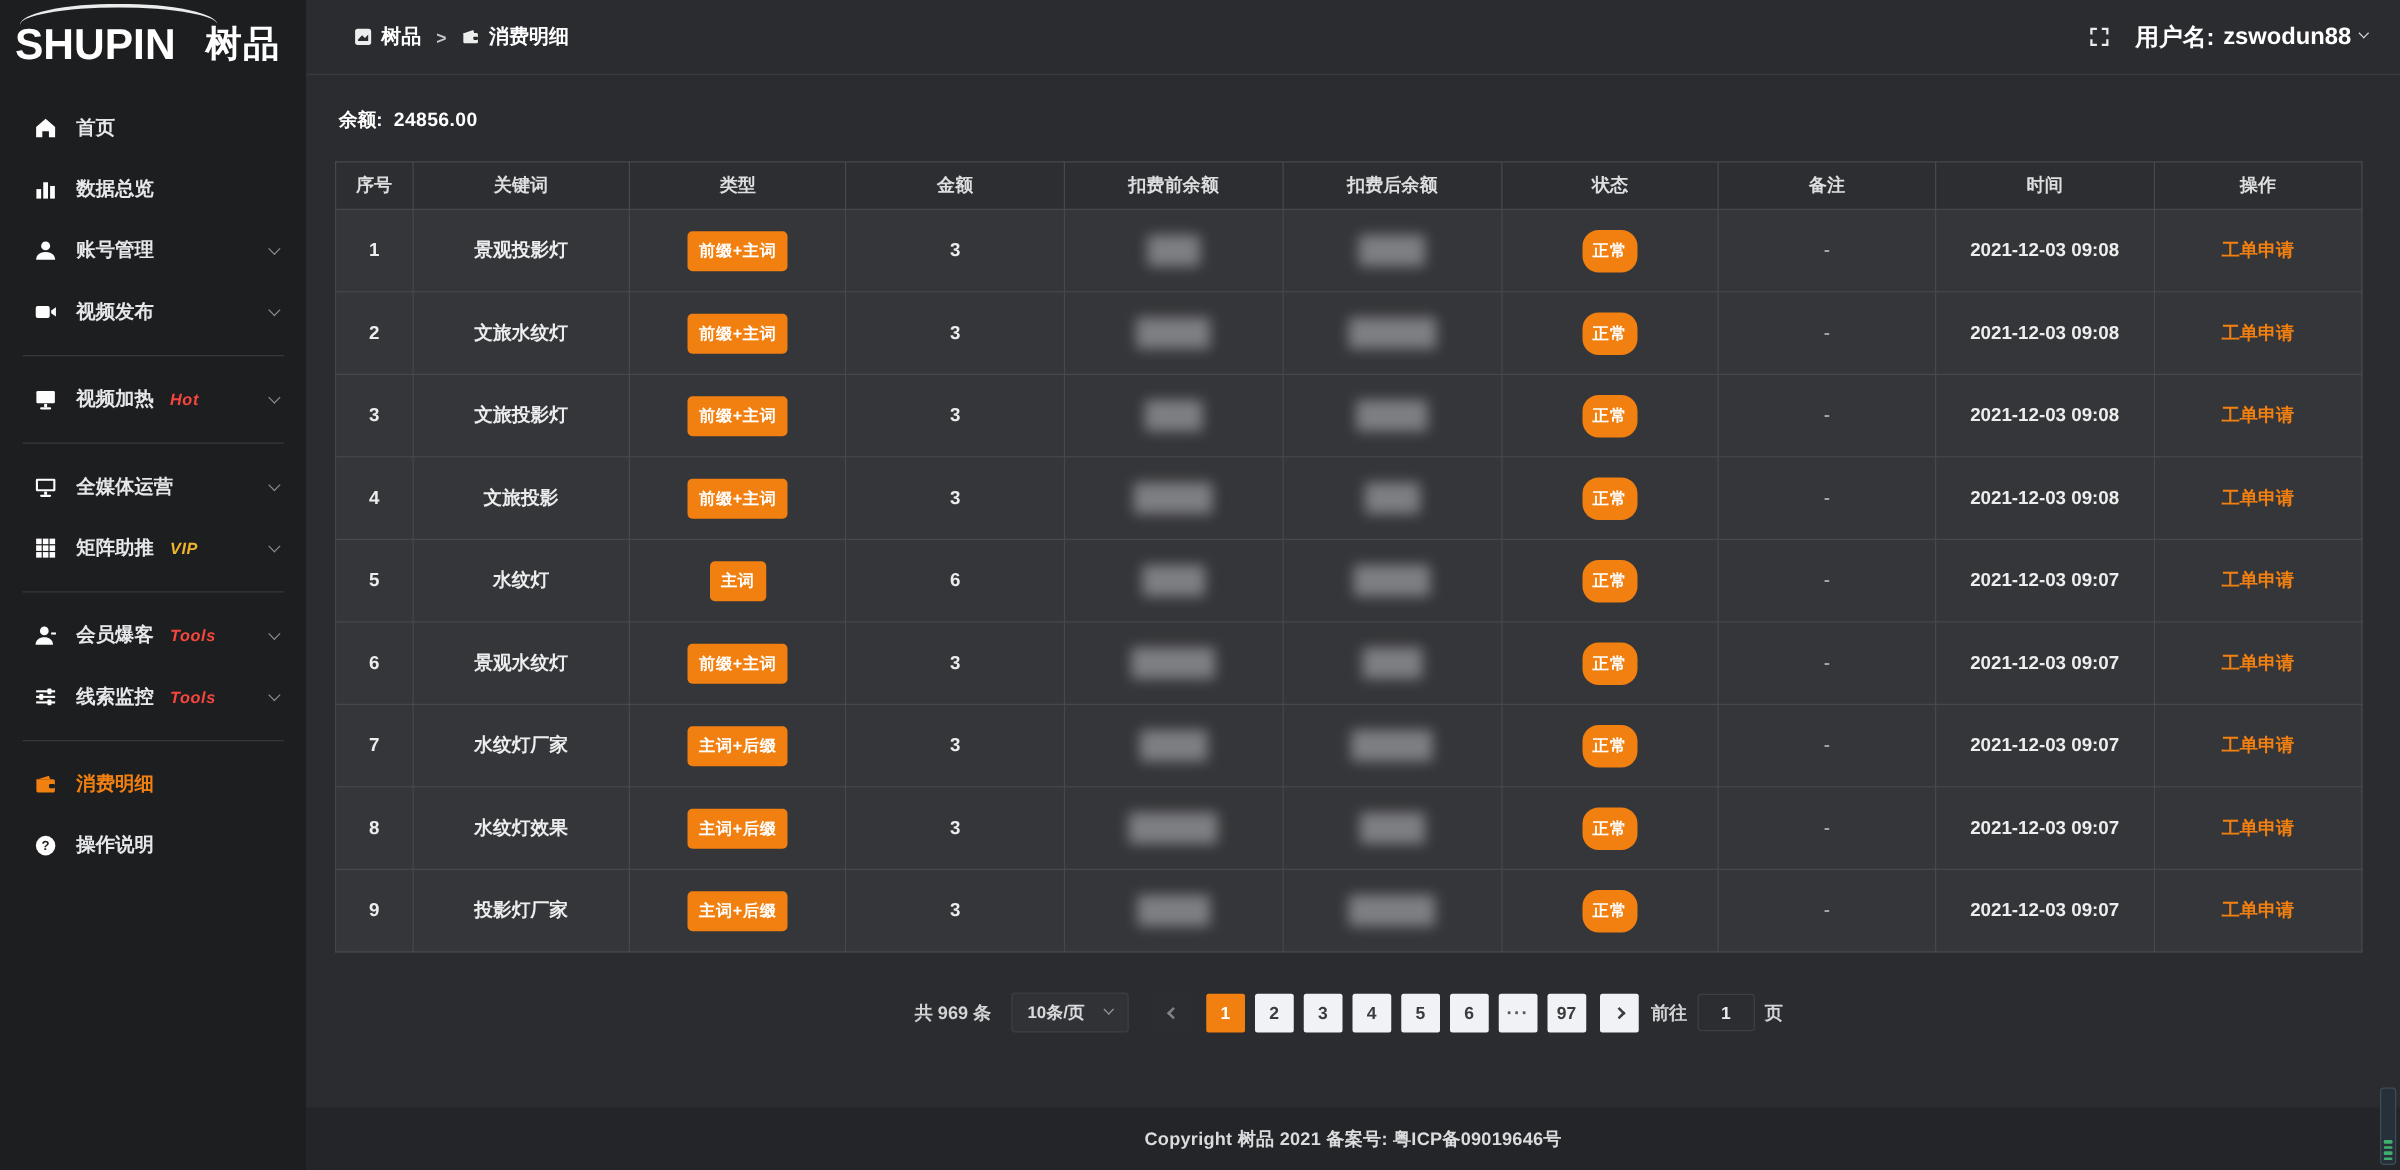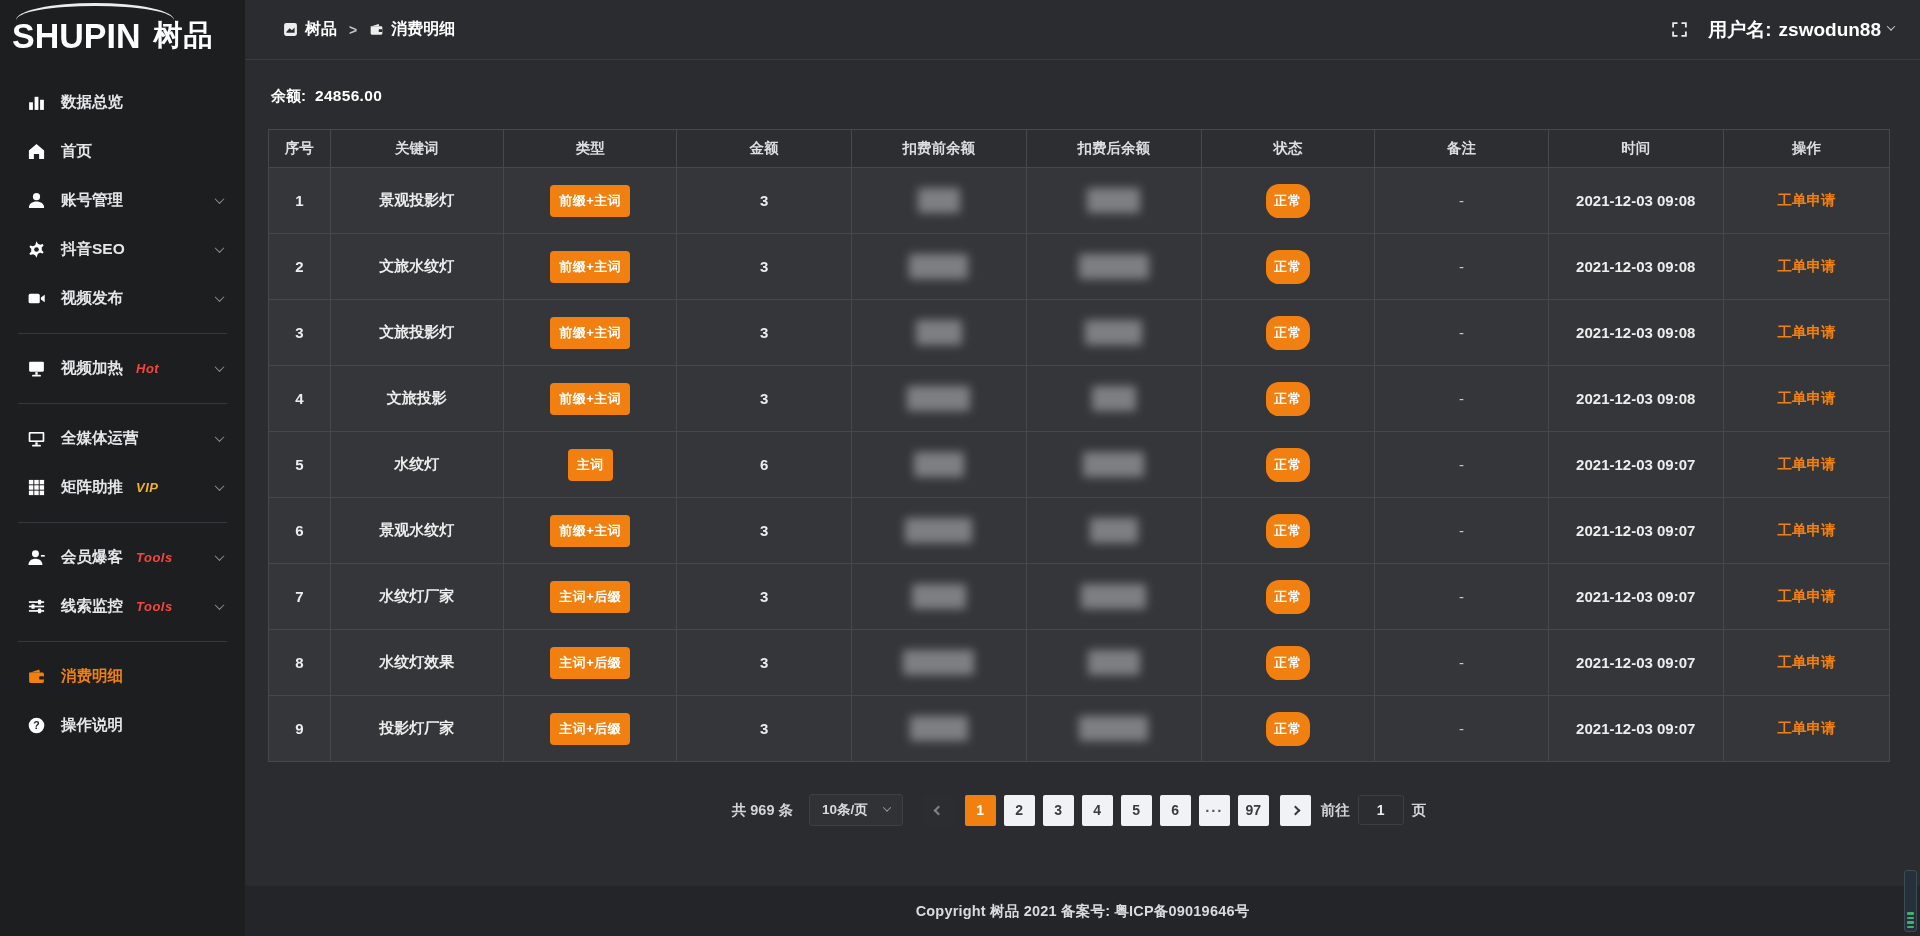--- a/index.html
+++ b/index.html
@@ -11,21 +11,21 @@
     --line:#47484c;
     --footer-bg:#242528;
   }
   *{box-sizing:border-box;margin:0;padding:0}
   html,body{width:1920px;height:936px;overflow:hidden}
   body{background:var(--main-bg);font-family:"Liberation Sans",sans-serif;-webkit-font-smoothing:antialiased}
   .app{display:flex;width:1920px;height:936px}
 
   
   .sidebar{width:245px;min-width:245px;height:100%;background:var(--sidebar-bg);overflow:hidden}
-  .logo{height:64px;display:flex;align-items:center;padding:8px 10px 0 12px;gap:13px;position:relative}
+  .logo{height:64px;display:flex;align-items:center;padding:8px 10px 0 12px;gap:24px;position:relative}
   .logo-arc{position:absolute;left:16px;top:3px;width:158px;height:34px;border-top:3px solid #ececec;border-radius:50%}
   .logo-latin{font-size:34px;font-weight:800;letter-spacing:0px;color:#fff;line-height:1;transform:scaleY(1.02)}
   .logo-cjk{font-size:29px;font-weight:800;color:#fff;letter-spacing:1px}
   .side-menu{padding-top:14px}
   .side-item{height:49px;display:flex;align-items:center;padding:0 22px 0 27px;cursor:pointer;color:#e6e7e9}
   .side-ic{width:19px;height:19px;margin-right:15px;display:flex;color:#fdfdfd;flex:none}
   .side-ic svg{width:100%;height:100%;fill:currentColor}
   .punch{fill:var(--sidebar-bg)}
   .side-label{font-size:15.5px;font-weight:700;white-space:nowrap}
   .side-item.active{color:var(--accent)}
@@ -99,53 +99,43 @@
   <aside class="sidebar">
     <div class="logo">
       <span class="logo-arc"></span>
       <span class="logo-latin">SHUPIN</span>
       <span class="logo-cjk">树品</span>
     </div>
     <nav class="side-menu" id="side-menu">
         <div class="side-item">
           <span class="side-ic">
             <svg viewBox="0 0 18 18">
+              <path d="M9 1.8l7.2 6.3V16h-4.7v-4.7H6.5V16H1.8V8.1z"></path>
+            </svg>
+          </span>
+          <span class="side-label">首页</span>
+        </div>
+        <div class="side-item">
+          <span class="side-ic">
+            <svg viewBox="0 0 18 18">
               <rect x="2" y="8.8" width="3.6" height="7.2"></rect>
               <rect x="7.2" y="3.6" width="3.6" height="12.4"></rect>
               <rect x="12.4" y="6.4" width="3.6" height="9.6"></rect>
             </svg>
           </span>
           <span class="side-label">数据总览</span>
         </div>
         <div class="side-item">
           <span class="side-ic">
             <svg viewBox="0 0 18 18">
-              <path d="M9 1.8l7.2 6.3V16h-4.7v-4.7H6.5V16H1.8V8.1z"></path>
-            </svg>
-          </span>
-          <span class="side-label">首页</span>
-        </div>
-        <div class="side-item">
-          <span class="side-ic">
-            <svg viewBox="0 0 18 18">
               <circle cx="9" cy="5.4" r="3.4"></circle>
               <path d="M1.8 16c0-4 3.2-6 7.2-6s7.2 2 7.2 6z"></path>
             </svg>
           </span>
           <span class="side-label">账号管理</span>
-          <span class="chev down side-chev"></span>
-        </div>
-        <div class="side-item">
-          <span class="side-ic">
-            <svg viewBox="0 0 18 18">
-              <path d="M9 1.3l1.3 2.3c.8.2 1.5.5 2.1.9l2.5-.7.8 1.3-1.8 2c.2.8.2 1.6 0 2.4l1.8 2-.8 1.3-2.5-.7c-.6.4-1.3.7-2.1.9L9 16.7l-1.3-2.3a6 6 0 0 1-2.1-.9l-2.5.7-.8-1.3 1.8-2a6 6 0 0 1 0-2.4l-1.8-2 .8-1.3 2.5.7c.6-.4 1.3-.7 2.1-.9z"></path>
-              <circle class="punch" cx="9" cy="9" r="2.2"></circle>
-            </svg>
-          </span>
-          <span class="side-label">抖音SEO</span>
           <span class="chev down side-chev"></span>
         </div>
         <div class="side-item">
           <span class="side-ic">
             <svg viewBox="0 0 18 18">
               <rect x="1.5" y="4.6" width="10.6" height="9" rx="1.5"></rect>
               <path d="M13.2 8l3.6-2.5v7L13.2 10z"></path>
             </svg>
           </span>
           <span class="side-label">视频发布</span>

